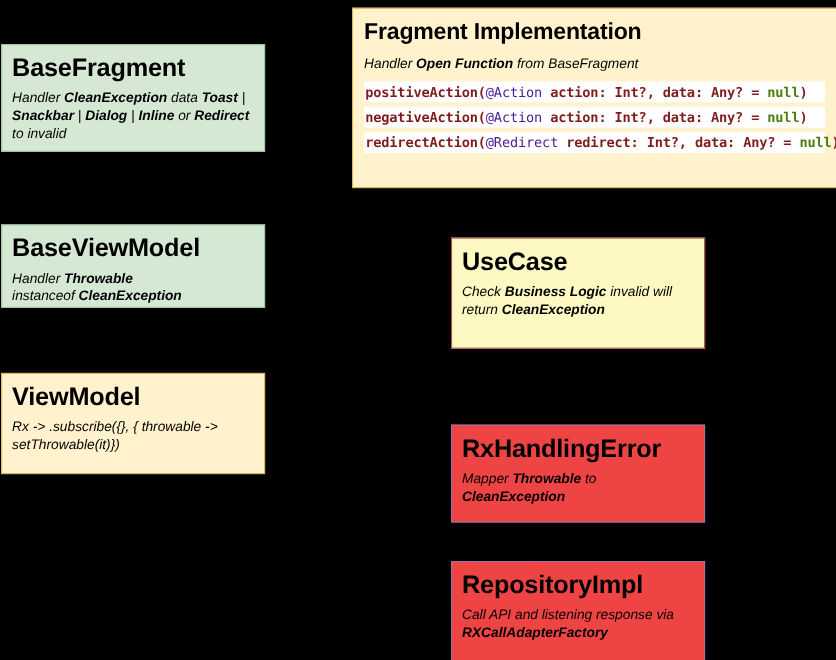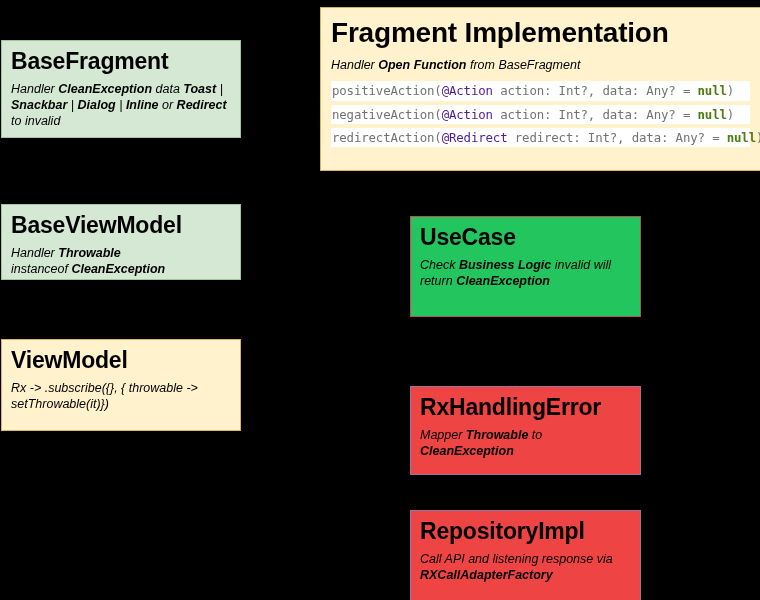--- a/index.html
+++ b/index.html
@@ -47,36 +47,36 @@
     margin: 0;
   }
   .node .desc b {
     font-weight: bold;
     font-style: italic;
   }
 
   
   .theme-green  { background: #d5e8d4; border-color: #9fc79b; }
   .theme-yellow { background: #fff2cc; border-color: #d6b656; }
-  .theme-pink   { background: #22c55e; border-color: #b85450; }
+  .theme-pink   { background: #fef9c3; border-color: #b85450; }
   .theme-purple { background: #ef4444; border-color: #9673a6; }
 
   
   #node-basefragment   { left: 1px;   top: 40px;  width: 240px; height: 98px; }
   #node-baseviewmodel  { left: 1px;   top: 204px; width: 240px; height: 76px; }
   #node-viewmodel      { left: 1px;   top: 339px; width: 240px; height: 92px; }
 
   #node-fragmentimpl   { left: 320px; top: 7px;   width: 441px; height: 164px; }
   #node-usecase        { left: 410px; top: 216px; width: 231px; height: 101px; }
   #node-rxhandling     { left: 410px; top: 386px; width: 231px; height: 89px; }
   #node-repositoryimpl { left: 410px; top: 510px; width: 231px; height: 92px; }
 
   
   #node-fragmentimpl { padding: 9px 10px 9px 10px; }
-  #node-fragmentimpl .title { font-size: 28px; margin-bottom: 9px; }
+  #node-fragmentimpl .title { font-size: 21px; margin-bottom: 9px; }
   #node-fragmentimpl .desc  { font-size: 12.5px; margin-bottom: 8px; }
 
   .code-list {
     display: block;
     margin: 0;
     padding: 0;
   }
   .code-line {
     display: block;
     background: #ffffff;
@@ -84,21 +84,21 @@
     font-size: 12.4px;
     line-height: 1.55;
     white-space: nowrap;
     padding: 0 1px;
     margin-bottom: 4px;
     letter-spacing: -0.15px;
   }
   .code-line:last-child { margin-bottom: 0; }
   .tok-annot { color: #4c1d95; }
   .tok-kw    { color: #4d7c0f; font-weight: bold; }
-  .tok-plain { color: #737373; }
+  .tok-plain { color: #7f1d1d; font-weight: bold; }
 </style>
 </head>
 <body>
 
 <div class="canvas">
 
   <div class="node theme-green" id="node-basefragment">
     <div class="title">BaseFragment</div>
     <div class="desc"><span>Handler </span><b>CleanException</b><span> data </span><b>Toast</b><span> | </span><b>Snackbar</b><span> | </span><b>Dialog</b><span> | </span><b>Inline</b><span> or </span><b>Redirect</b><span> to invalid</span></div>
   </div>

